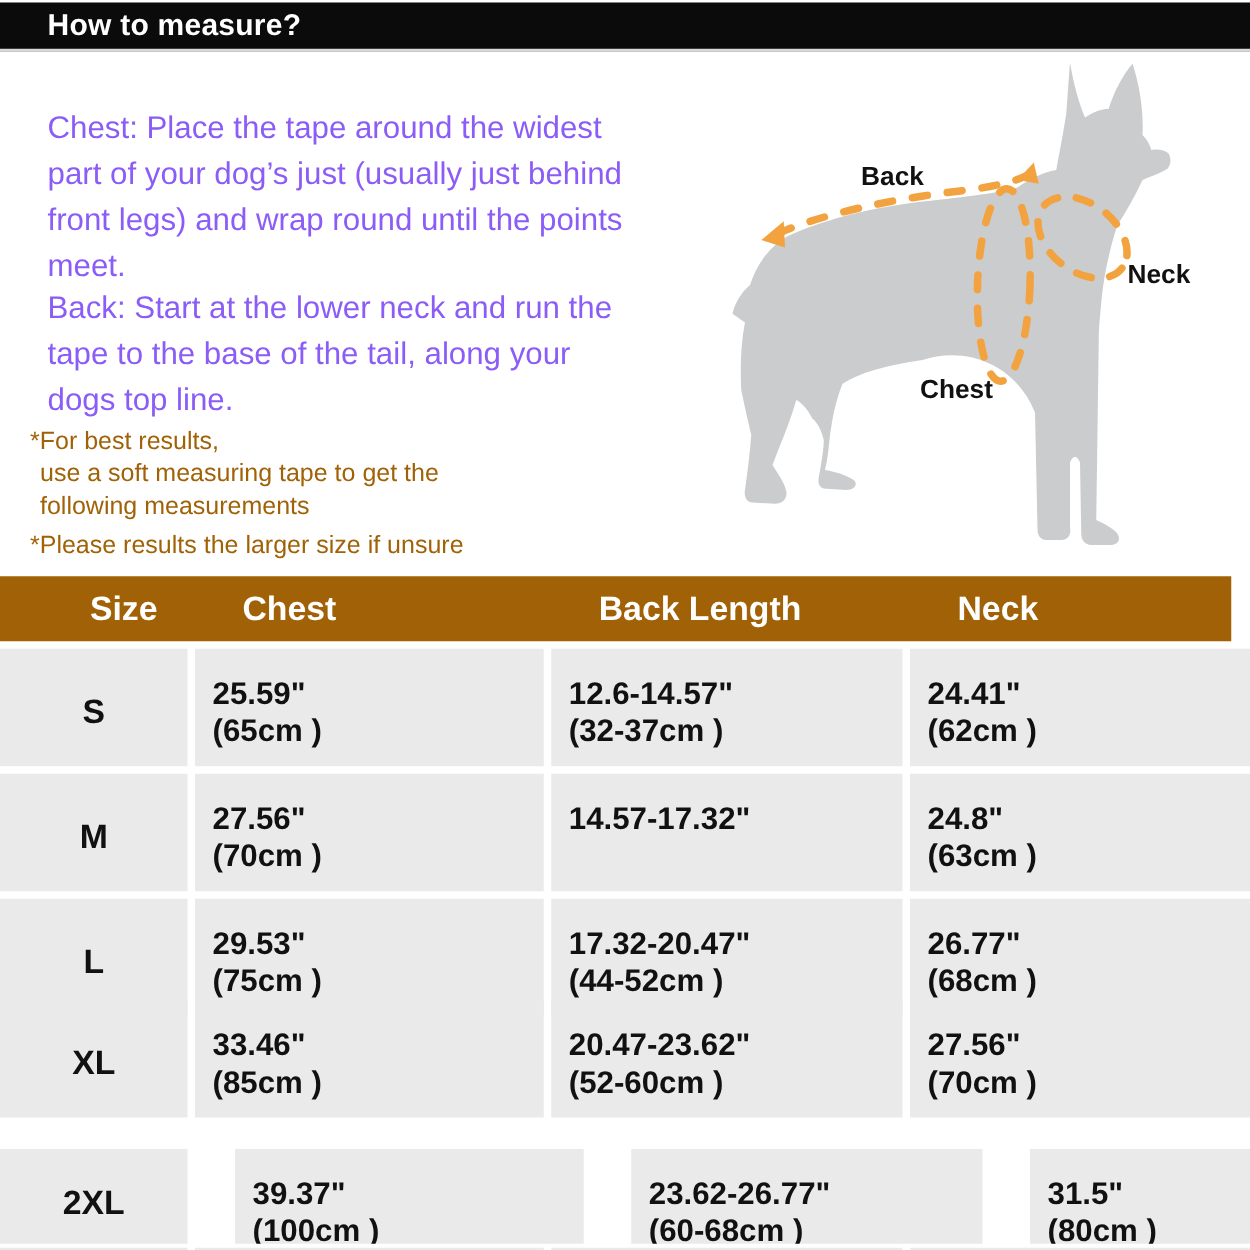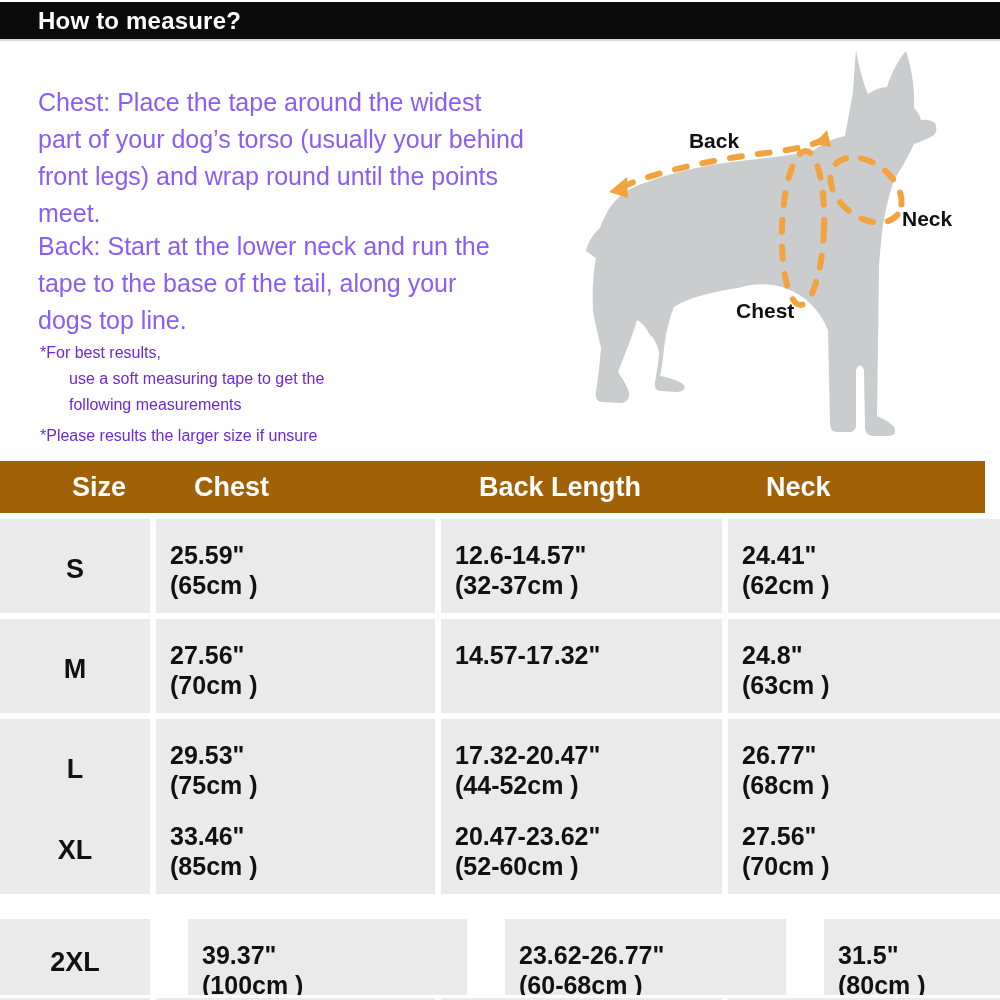--- a/index.html
+++ b/index.html
@@ -13,23 +13,23 @@
     border-bottom:2px solid #d9d9d9;display:flex;align-items:center;
   }
   .topbar .title{
     color:#ffffff;font-weight:bold;font-size:24px;padding-left:38px;letter-spacing:.2px;
   }
   
   .para{position:absolute;left:38px;font-size:25px;line-height:37px;font-weight:500;color:#8b5cf6;}
   .para div{white-space:nowrap;}
   .p-chest{top:84px;}
   .p-back{top:228px;}
-  .notes{position:absolute;left:40px;top:340px;font-size:16px;line-height:26px;font-weight:500;color:#6d28d9;}
+  .notes{position:absolute;left:24px;top:340px;font-size:20px;line-height:26px;font-weight:500;color:#a16207;}
   .notes div{white-space:nowrap;}
-  .notes .indent{padding-left:8px;margin-left:21px;}
+  .notes .indent{padding-left:8px;}
   .notes .last{margin-top:5px;}
   
   .diagram{position:absolute;left:560px;top:30px;width:440px;height:430px;}
   
   .table-header{
     position:absolute;left:0;top:461px;width:961px;height:52px;background:#a16207;
     display:grid;grid-template-columns:150px 279px 281px 272px;column-gap:6px;align-items:center;padding-left:24px;
   }
   .table-header .h{color:#fff;font-weight:bold;font-size:27px;}
   .table-header .h.size{text-align:center;}
@@ -55,21 +55,21 @@
 <body>
 
 <div class="canvas">
 
   <div class="topbar">
     <div class="title">How to measure?</div>
   </div>
 
   <div class="para p-chest">
     <div>Chest: Place the tape around the widest</div>
-    <div>part of your dog’s torso (usually your behind</div>
+    <div>part of your dog’s just (usually just behind</div>
     <div>front legs) and wrap round until the points</div>
     <div>meet.</div>
   </div>
 
   <div class="para p-back">
     <div>Back: Start at the lower neck and run the</div>
     <div>tape to the base of the tail, along your</div>
     <div>dogs top line.</div>
   </div>
 

